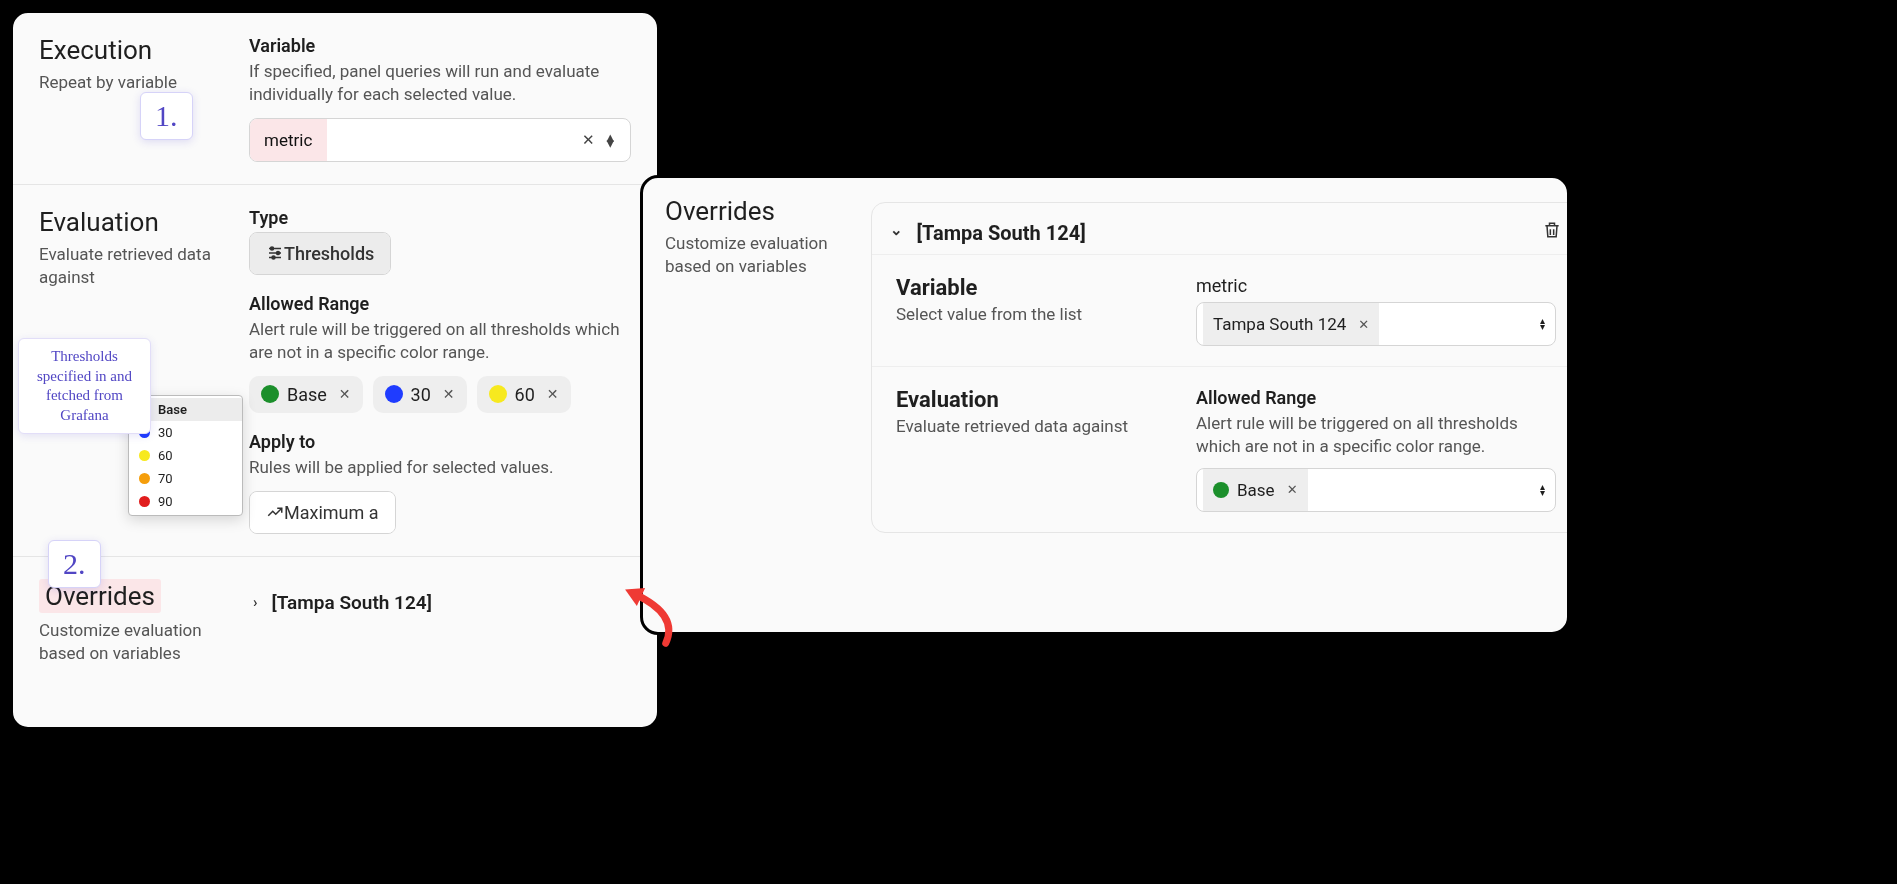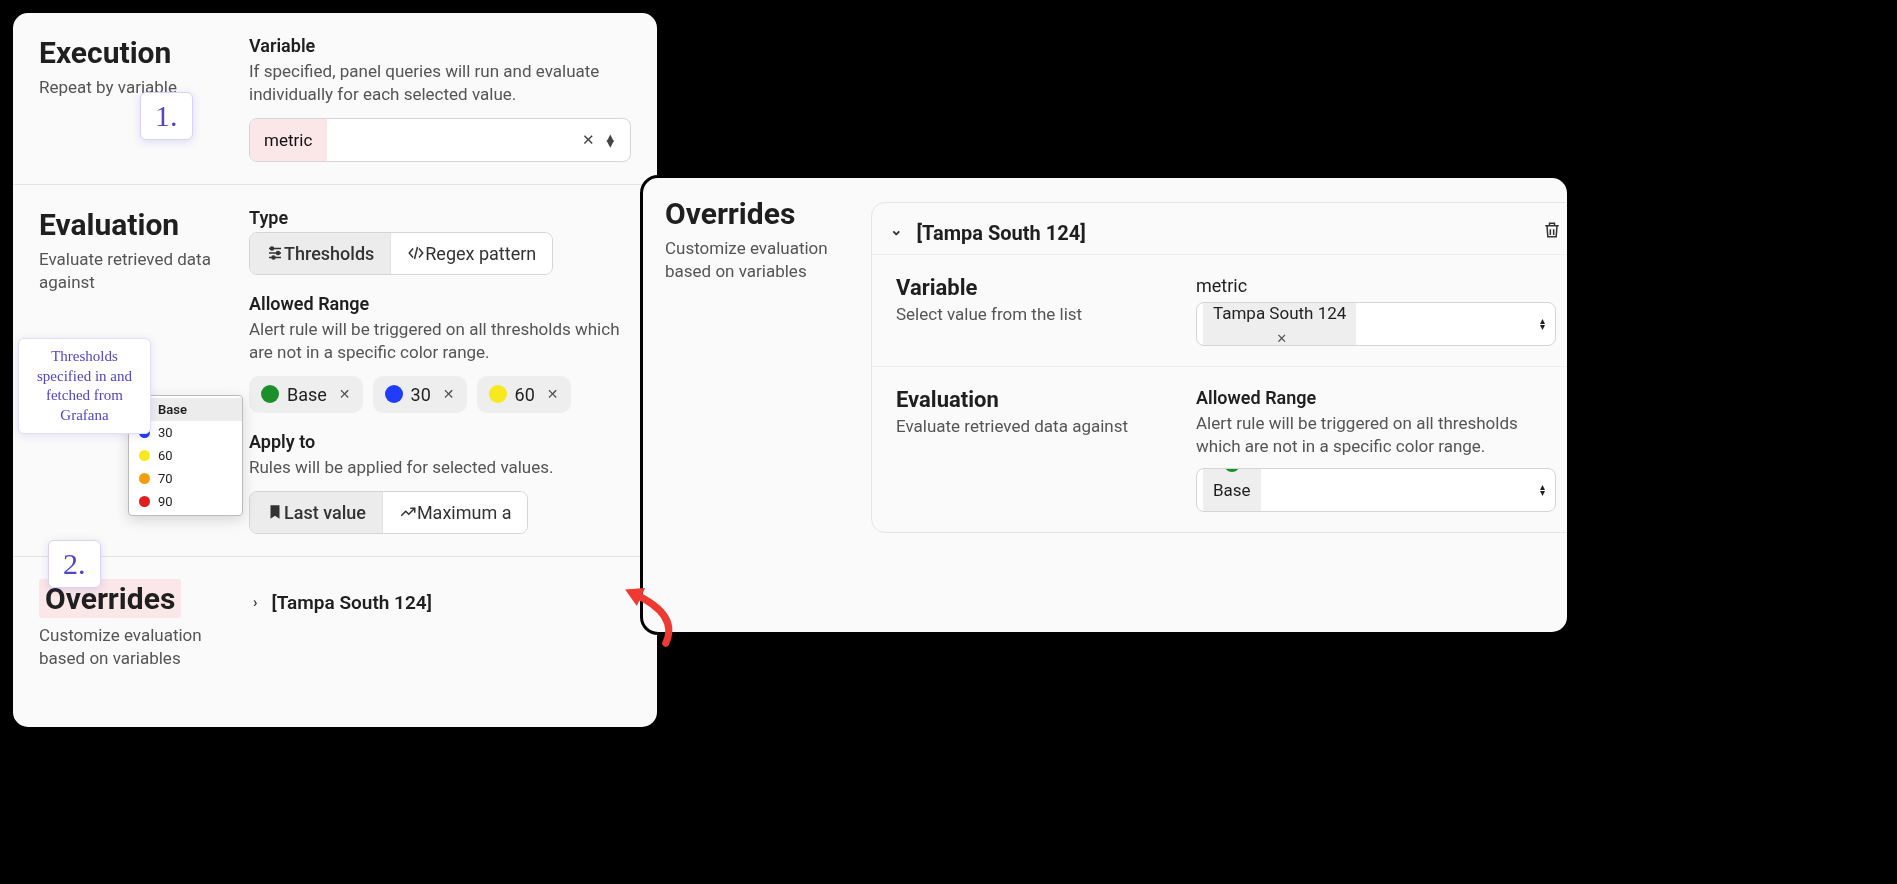--- a/index.html
+++ b/index.html
@@ -43,22 +43,22 @@
   .section:last-child { border-bottom: none; }
   .section-left {
     flex: 0 0 190px;
     min-width: 0;
   }
   .section-right {
     flex: 1;
     min-width: 0;
   }
   h2.section-title {
-    font-size: 30px;
-    font-weight: 700;
+    font-size: 26px;
+    font-weight: 400;
     margin-bottom: 6px;
   }
   .section-sub {
     font-size: 17px;
     color: #555;
     line-height: 1.35;
   }
   .field-label {
     font-size: 18px;
     font-weight: 600;
@@ -265,21 +265,21 @@
   .cs-sub { font-size: 17px; color:#555; }
 
   .select-box {
     display:flex; align-items:center;
     border:1px solid #d5d5d5; border-radius:8px; background:#fff;
     height:44px; padding:0 10px 0 0; overflow:hidden;
   }
   .select-box .chip {
     background:#eee; border-radius:7px; margin:5px 8px 5px 6px;
     display:inline-flex; align-items:center; gap:8px;
-    padding:22px 10px; font-size:17px;flex-direction:column;
+    padding:22px 10px; font-size:17px;
   }
   .select-box .chip .dot { width:16px; height:16px; border-radius:50%; }
   .select-box .chip .chip-x { font-size:13px; color:#555; cursor:pointer; margin-left:4px;}
   .select-box .chip .chip-x::before { content:"✕"; }
   .select-box .spacer { flex:1; }
 
   .right-panel-inner { display:flex; padding:18px 22px; gap:16px; }
   .right-panel-inner .rp-left { flex:0 0 190px; }
   .right-panel-inner .rp-right { flex:1; }
 
@@ -321,30 +321,20 @@
             <svg viewBox="0 0 24 24" fill="none" stroke="currentColor" stroke-width="2">
                 <line x1="4" y1="6" x2="20" y2="6"></line>
                 <line x1="4" y1="12" x2="20" y2="12"></line>
                 <line x1="4" y1="18" x2="20" y2="18"></line>
                 <circle cx="8" cy="6" r="2" fill="#333"></circle>
                 <circle cx="16" cy="12" r="2" fill="#333"></circle>
                 <circle cx="10" cy="18" r="2" fill="#333"></circle>
               </svg>
           </span>
           <span>Thresholds</span>
-        </div>
-        <div class="seg-btn">
-          <span class="ico ico-code">
-            <svg viewBox="0 0 24 24" fill="none" stroke="currentColor" stroke-width="2">
-                <polyline points="8 6 3 12 8 18"></polyline>
-                <polyline points="16 6 21 12 16 18"></polyline>
-                <line x1="14" y1="4" x2="10" y2="20"></line>
-              </svg>
-          </span>
-          <span>Regex pattern</span>
         </div>
       </div>
 
       <div class="field-label">Allowed Range</div>
       <div class="field-desc">Alert rule will be triggered on all thresholds which are not in a specific color range.</div>
       <div class="pill-row" style="margin-bottom:18px;">
         <span class="pill">
           <span class="dot dot-green"></span>
           <span>Base</span>
           <span class="pill-x"></span>
@@ -357,28 +347,20 @@
         <span class="pill">
           <span class="dot dot-yellow"></span>
           <span>60</span>
           <span class="pill-x"></span>
         </span>
       </div>
 
       <div class="field-label">Apply to</div>
       <div class="field-desc">Rules will be applied for selected values.</div>
       <div class="seg-group">
-        <div class="seg-btn active">
-          <span class="ico ico-tag">
-            <svg viewBox="0 0 24 24" fill="currentColor">
-                <path d="M6 3h12v18l-6-4-6 4z"></path>
-              </svg>
-          </span>
-          <span>Last value</span>
-        </div>
         <div class="seg-btn">
           <span class="ico ico-chart">
             <svg viewBox="0 0 24 24" fill="none" stroke="currentColor" stroke-width="2">
                 <polyline points="3 17 9 11 13 15 21 7"></polyline>
                 <polyline points="15 7 21 7 21 13"></polyline>
               </svg>
           </span>
           <span>Maximum a</span>
         </div>
       </div>

